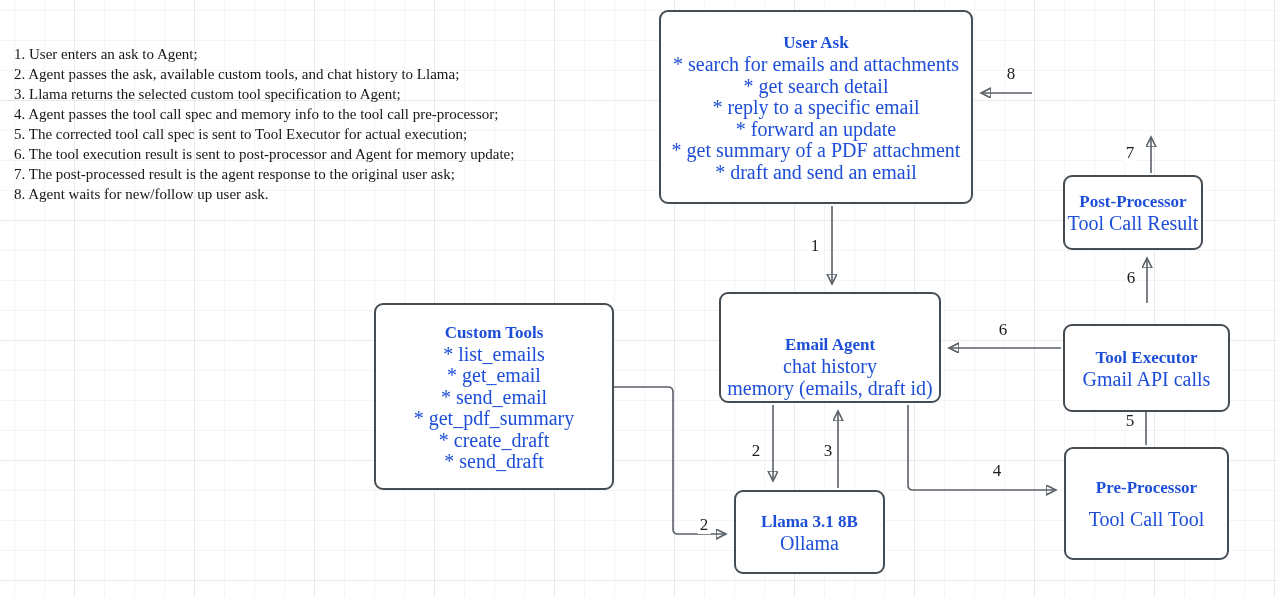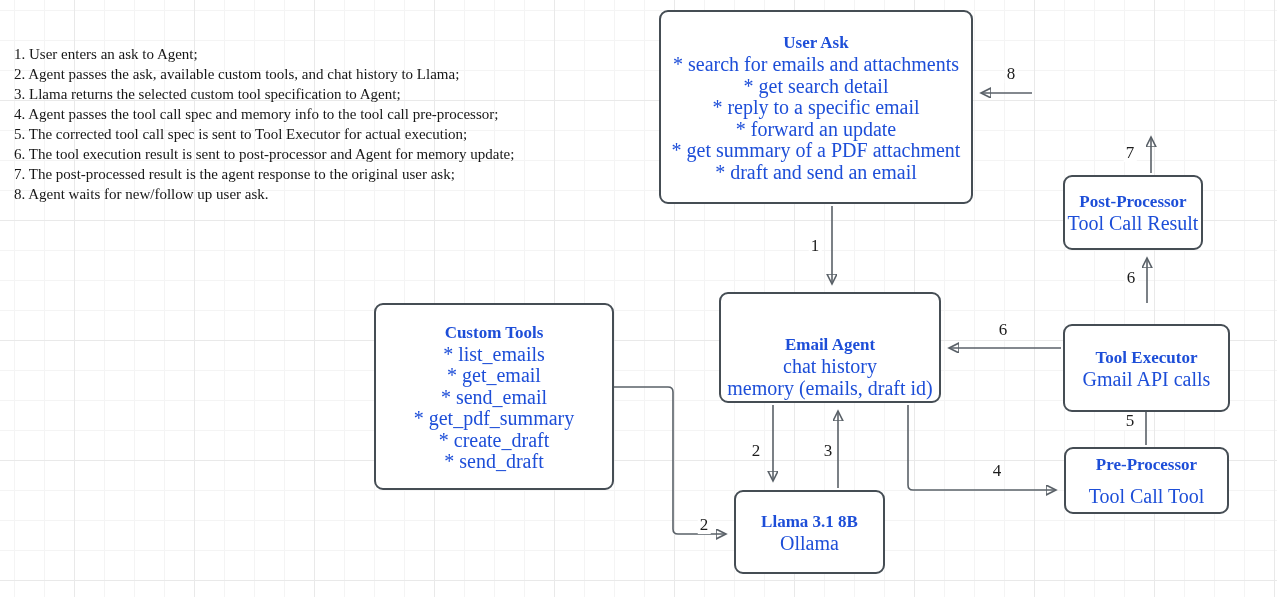--- a/index.html
+++ b/index.html
@@ -136,21 +136,21 @@
   <div class="node" style="left:1063px; top:175px; width:140px; height:75px;">
     <div class="node-title">Post-Processor</div>
     <div class="node-line">Tool Call Result</div>
   </div>
 
   <div class="node" style="left:1063px; top:305px; width:167px; height:88px;margin-top:19px;">
     <div class="node-title">Tool Executor</div>
     <div class="node-line">Gmail API calls</div>
   </div>
 
-  <div class="node" style="left:1064px; top:447px; width:165px; height:67px;gap:10px;">
+  <div class="node" style="left:1064px; top:447px; width:165px; height:113px;gap:10px;">
     <div class="node-title">Pre-Processor</div>
     <div class="node-line">Tool Call Tool</div>
   </div>
 
   <div class="node" style="left:719px; top:292px; width:222px; height:111px;justify-content:flex-end;">
     <div class="node-title">Email Agent</div>
     <div class="node-line">chat history</div>
     <div class="node-line">memory (emails, draft id)</div>
   </div>
 

